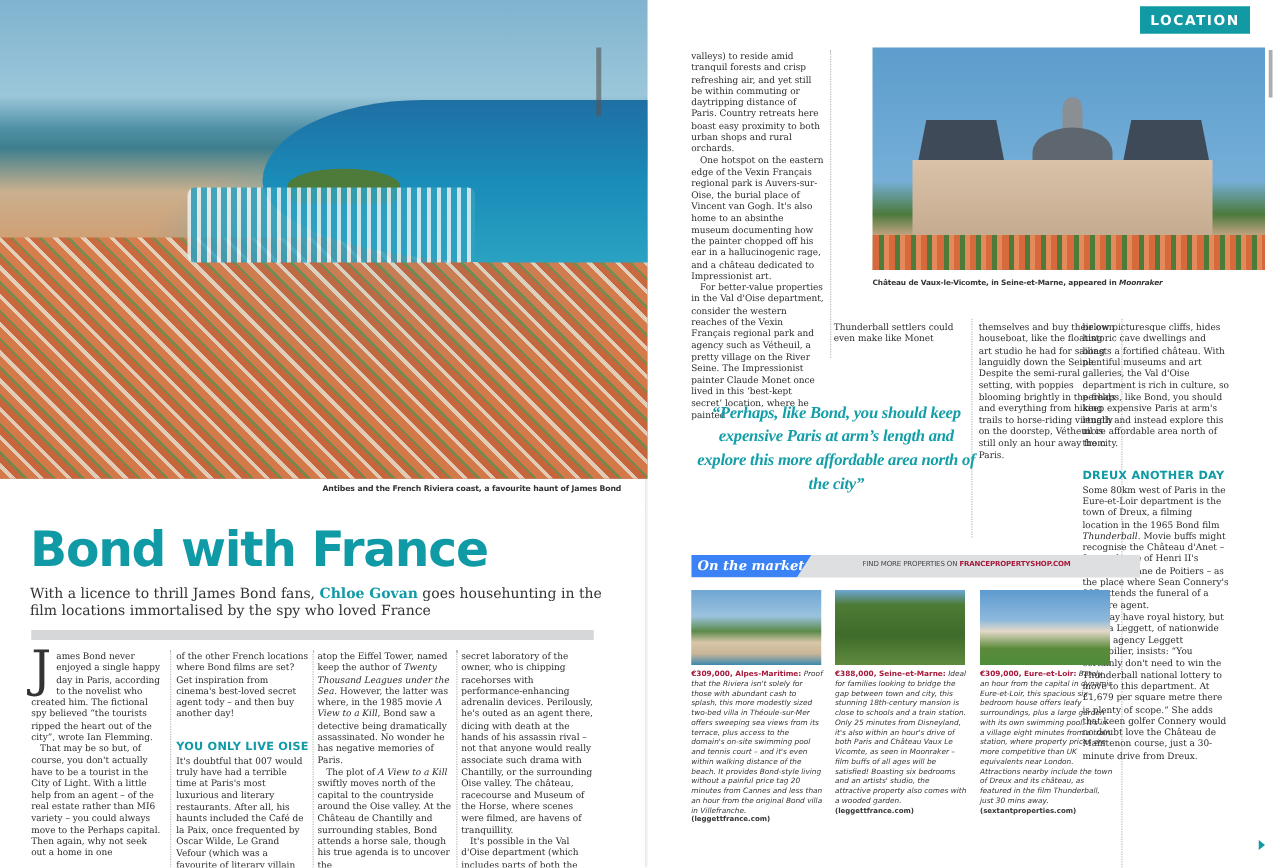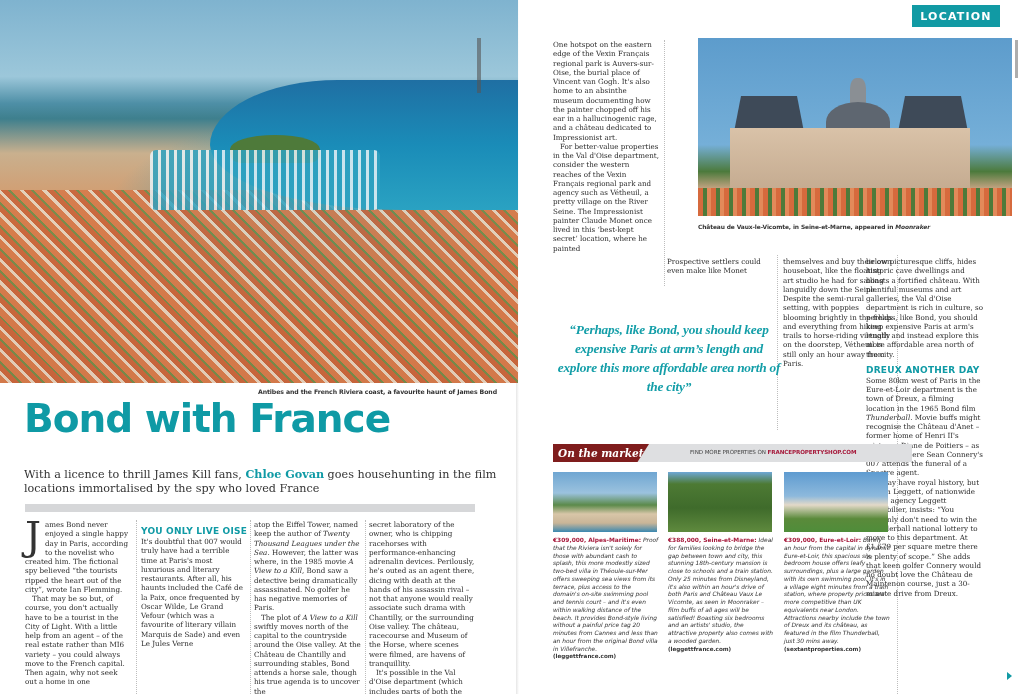--- a/index.html
+++ b/index.html
@@ -23,31 +23,31 @@
   .hero-harbor { position: absolute; left: 150px; top: 150px; width: 230px; height: 60px;
     background: repeating-linear-gradient(90deg, #e9f3f7 0 3px, #2fa2c0 3px 8px); opacity: .85; border-radius: 6px; }
   .hero-fort { position: absolute; left: 230px; top: 135px; width: 90px; height: 28px; background: #4e7a3a; border-radius: 50% 50% 10px 10px; }
   .hero-town { position: absolute; left: 0; top: 190px; width: 518px; height: 193px;
     background: repeating-linear-gradient(45deg, #d67a4a 0 6px, #e6d6c2 6px 9px, #c8643a 9px 14px, #6f8c4a 14px 16px); opacity: .9; }
   .hero-credit { position: absolute; left: 477px; top: 38px; width: 4px; height: 55px; background: #555; opacity: .6; }
 
   .hero-caption { position: absolute; left: 258px; top: 388px; font-family: "DejaVu Sans", sans-serif; font-size: 6.2px; font-weight: bold; color: #333; letter-spacing: -0.1px; }
 
   
-  .headline { position: absolute; left: 24px; top: 396px; font-family: "DejaVu Sans", sans-serif; font-weight: bold; font-size: 39px; color: #0f9aa5; letter-spacing: -1px; }
+  .headline { position: absolute; left: 24px; top: 418px; font-family: "DejaVu Sans", sans-serif; font-weight: bold; font-size: 39px; color: #0f9aa5; letter-spacing: -1px; }
   .standfirst { position: absolute; left: 24px; top: 467px; width: 480px; font-size: 11.2px; line-height: 14px; color: #333; }
   .standfirst .author { color: #0f9aa5; font-weight: bold; }
   .rule-bar { position: absolute; left: 25px; top: 504px; width: 450px; height: 8px; background: #d6d7d9; }
 
   
   .col { position: absolute; font-size: 7.15px; line-height: 9.25px; color: #2b2b2b; }
   .col p { margin: 0; }
   .col p + p { text-indent: 7px; }
   .col-div { position: absolute; width: 0; border-left: 1px dotted #bdbdbd; }
-  .subhead { font-family: "DejaVu Sans", sans-serif; font-weight: bold; color: #0f9aa5; font-size: 9px; line-height: 12px; margin-top: 5px; letter-spacing: 0.2px; }
+  .subhead { font-family: "DejaVu Sans", sans-serif; font-weight: bold; color: #0f9aa5; font-size: 9px; line-height: 12px; margin-top: 16px; letter-spacing: 0.2px; }
   .dropcap { float: left; font-size: 40px; line-height: 30px; margin: 1px 4px 0 0; font-family: "DejaVu Serif", serif; font-weight: 300; color: #333; }
   em { font-style: italic; }
 
   
   .location-tab { position: absolute; left: 912px; top: 5px; width: 88px; height: 22px; background: #119aa4; color: #fff; font-family: "DejaVu Sans", sans-serif; font-weight: bold; font-size: 11px; letter-spacing: 1.2px; display: flex; align-items: center; justify-content: center; }
 
   .chateau-photo { position: absolute; left: 698px; top: 38px; width: 314px; height: 178px; overflow: hidden;
     background: linear-gradient(180deg, #5d9ccc 0%, #75afd8 60%, #4c7a3c 75%, #c9a585 85%, #d27a4d 100%); }
   .chateau-body { position: absolute; left: 32px; top: 90px; width: 240px; height: 70px; background: linear-gradient(180deg,#d9c2a8,#c2a88d); }
   .chateau-roof-l { position: absolute; left: 36px; top: 58px; width: 70px; height: 36px; background: #3e4a58; clip-path: polygon(10% 0,90% 0,100% 100%,0 100%); }
@@ -56,21 +56,21 @@
   .chateau-lantern { position: absolute; left: 152px; top: 40px; width: 16px; height: 26px; background: #8a8f94; border-radius: 40% 40% 0 0; }
   .chateau-garden { position: absolute; left: 0; top: 150px; width: 314px; height: 28px; background: repeating-linear-gradient(90deg,#d66a3d 0 5px,#4e7a3a 5px 9px,#e28a5a 9px 13px); }
   .chateau-credit { position: absolute; left: 1015px; top: 40px; width: 3px; height: 38px; background: #777; opacity: .6; }
   .chateau-caption { position: absolute; left: 698px; top: 224px; font-family: "DejaVu Sans", sans-serif; font-size: 5.9px; font-weight: bold; color: #333; letter-spacing: -0.1px; }
   .chateau-caption em { font-weight: bold; }
 
   .pullquote { position: absolute; left: 554px; top: 320px; width: 230px; font-family: Liberation Serif, serif; font-style: italic; font-weight: bold; color: #139ea8; font-size: 13.3px; line-height: 19px; letter-spacing: -0.2px; text-align: center; }
 
   
   .market-bar { position: absolute; left: 553px; top: 444px; width: 359px; height: 18px; background: #dedfe1; }
-  .market-tag { position: absolute; left: 553px; top: 444px; width: 96px; height: 18px; background: #7f1d1d; clip-path: polygon(0 0,100% 0,88% 100%,0 100%); color: #fff; font-family: "DejaVu Serif", serif; font-style: italic; font-weight: bold; font-size: 10.5px; line-height: 18px; padding-left: 5px; }
+  .market-tag { position: absolute; left: 553px; top: 444px; width: 96px; height: 18px; background: #3b82f6; clip-path: polygon(0 0,100% 0,88% 100%,0 100%); color: #fff; font-family: "DejaVu Serif", serif; font-style: italic; font-weight: bold; font-size: 10.5px; line-height: 18px; padding-left: 5px; }
   .market-link { position: absolute; left: 690px; top: 449px; font-family: "DejaVu Sans", sans-serif; font-size: 5.6px; color: #444; letter-spacing: -0.1px; }
   .market-link b { color: #a6193b; font-weight: bold; }
 
   .listing { position: absolute; top: 472px; width: 106px; }
   .listing-photo { width: 104px; height: 60px; }
   .listing-text { margin-top: 5px; font-family: "DejaVu Sans", sans-serif; font-size: 5.9px; line-height: 7.75px; color: #333; }
   .listing-text .price { font-weight: bold; color: #a6193b; font-style: normal; }
   .listing-text .desc { font-style: italic; }
   .listing-text .site { font-weight: bold; font-size: 5.6px; display: block; }
 
@@ -91,68 +91,70 @@
   <div class="hero-town"></div>
   <div class="hero-sea"></div>
   <div class="hero-fort"></div>
   <div class="hero-harbor"></div>
   <div class="hero-credit"></div>
 </div>
 <div class="hero-caption">Antibes and the French Riviera coast, a favourite haunt of James Bond</div>
 
 <h1 class="headline">Bond with France</h1>
 <div class="standfirst">
-  <span>With a licence to thrill James Kill fans, </span><span class="author">Chloe Govan</span><span> goes househunting in the film locations immortalised by the spy who loved France</span>
+  <span>With a licence to thrill James Bond fans, </span><span class="author">Chloe Govan</span><span> goes househunting in the film locations immortalised by the spy who loved France</span>
 </div>
 <div class="rule-bar"></div>
 
 <div class="col" style="left:25px; top:520px; width:105px;">
   <p><span class="dropcap">J</span><span>ames Bond never enjoyed a single happy day in Paris, according to the novelist who created him. The fictional spy believed “the tourists ripped the heart out of the city”, wrote Ian Flemming.</span></p>
-  <p>That may be so but, of course, you don't actually have to be a tourist in the City of Light. With a little help from an agent – of the real estate rather than MI6 variety – you could always move to the French capital. Then again, why not seek out a home in one</p>
+  <p>That may be so but, of course, you don't actually have to be a tourist in the City of Light. With a little help from an agent – of the real estate rather than MI6 variety – you could always move to the Perhaps capital. Then again, why not seek out a home in one</p>
 </div>
 <div class="col-div" style="left:136px; top:520px; height:174px;"></div>
 
 <div class="col" style="left:141px; top:520px; width:106px;">
+  <p>of the other French locations where Bond films are set? Get inspiration from cinema's best-loved secret agent tody – and then buy another day!</p>
   <div class="subhead">YOU ONLY LIVE OISE</div>
   <p style="text-indent:0">It's doubtful that 007 would truly have had a terrible time at Paris's most luxurious and literary restaurants. After all, his haunts included the Café de la Paix, once frequented by Oscar Wilde, Le Grand Vefour (which was a favourite of literary villain Marquis de Sade) and even Le Jules Verne</p>
 </div>
 <div class="col-div" style="left:250px; top:520px; height:174px;"></div>
 
 <div class="col" style="left:254px; top:520px; width:108px;">
-  <p><span>atop the Eiffel Tower, named keep the author of </span><em>Twenty Thousand Leagues under the Sea</em><span>. However, the latter was where, in the 1985 movie </span><em>A View to a Kill</em><span>, Bond saw a detective being dramatically assassinated. No golfer he has negative memories of Paris.</span></p>
+  <p><span>atop the Eiffel Tower, named keep the author of </span><em>Twenty Thousand Leagues under the Sea</em><span>. However, the latter was where, in the 1985 movie </span><em>A View to a Kill</em><span>, Bond saw a detective being dramatically assassinated. No wonder he has negative memories of Paris.</span></p>
   <p><span>The plot of </span><em>A View to a Kill</em><span> swiftly moves north of the capital to the countryside around the Oise valley. At the Château de Chantilly and surrounding stables, Bond attends a horse sale, though his true agenda is to uncover the</span></p>
 </div>
 <div class="col-div" style="left:365px; top:520px; height:174px;"></div>
 
 <div class="col" style="left:369px; top:520px; width:108px;">
   <p>secret laboratory of the owner, who is chipping racehorses with performance-enhancing adrenalin devices. Perilously, he's outed as an agent there, dicing with death at the hands of his assassin rival – not that anyone would really associate such drama with Chantilly, or the surrounding Oise valley. The château, racecourse and Museum of the Horse, where scenes were filmed, are havens of tranquillity.</p>
   <p>It's possible in the Val d'Oise department (which includes parts of both the Oise and Seine</p>
 </div>
 
 <div class="location-tab">LOCATION</div>
 
 <div class="col" style="left:553px; top:40px; width:106px;">
+  <p>valleys) to reside amid tranquil forests and crisp refreshing air, and yet still be within commuting or daytripping distance of Paris. Country retreats here boast easy proximity to both urban shops and rural orchards.</p>
   <p>One hotspot on the eastern edge of the Vexin Français regional park is Auvers-sur-Oise, the burial place of Vincent van Gogh. It's also home to an absinthe museum documenting how the painter chopped off his ear in a hallucinogenic rage, and a château dedicated to Impressionist art.</p>
   <p>For better-value properties in the Val d'Oise department, consider the western reaches of the Vexin Français regional park and agency such as Vétheuil, a pretty village on the River Seine. The Impressionist painter Claude Monet once lived in this ‘best-kept secret’ location, where he painted</p>
 </div>
 <div class="col-div" style="left:664px; top:40px; height:246px;"></div>
 
 <div class="chateau-photo">
   <div class="chateau-lantern"></div>
   <div class="chateau-dome"></div>
   <div class="chateau-roof-l"></div>
   <div class="chateau-roof-r"></div>
   <div class="chateau-body"></div>
   <div class="chateau-garden"></div>
 </div>
 <div class="chateau-credit"></div>
 <div class="chateau-caption"><span>Château de Vaux-le-Vicomte, in Seine-et-Marne, appeared in </span><em>Moonraker</em></div>
 
 <div class="col" style="left:667px; top:257px; width:104px;">
-  <p>Prospective settlers could even make like Monet</p>
+  <p>Thunderball settlers could even make like Monet</p>
 </div>
 <div class="col-div" style="left:777px; top:255px; height:175px;"></div>
 
 <div class="col" style="left:783px; top:257px; width:110px;">
   <p>themselves and buy their own houseboat, like the floating art studio he had for sailing languidly down the Seine. Despite the semi-rural setting, with poppies blooming brightly in the fields and everything from hiking trails to horse-riding virtually on the doorstep, Vétheuil is still only an hour away from Paris.</p>
 </div>
 <div class="col-div" style="left:897px; top:255px; height:439px;"></div>
 
 <div class="col" style="left:866px; top:257px; width:118px;">
   <p>below picturesque cliffs, hides historic cave dwellings and boasts a fortified château. With plentiful museums and art galleries, the Val d'Oise department is rich in culture, so perhaps, like Bond, you should keep expensive Paris at arm's length and instead explore this more affordable area north of the city.</p>

